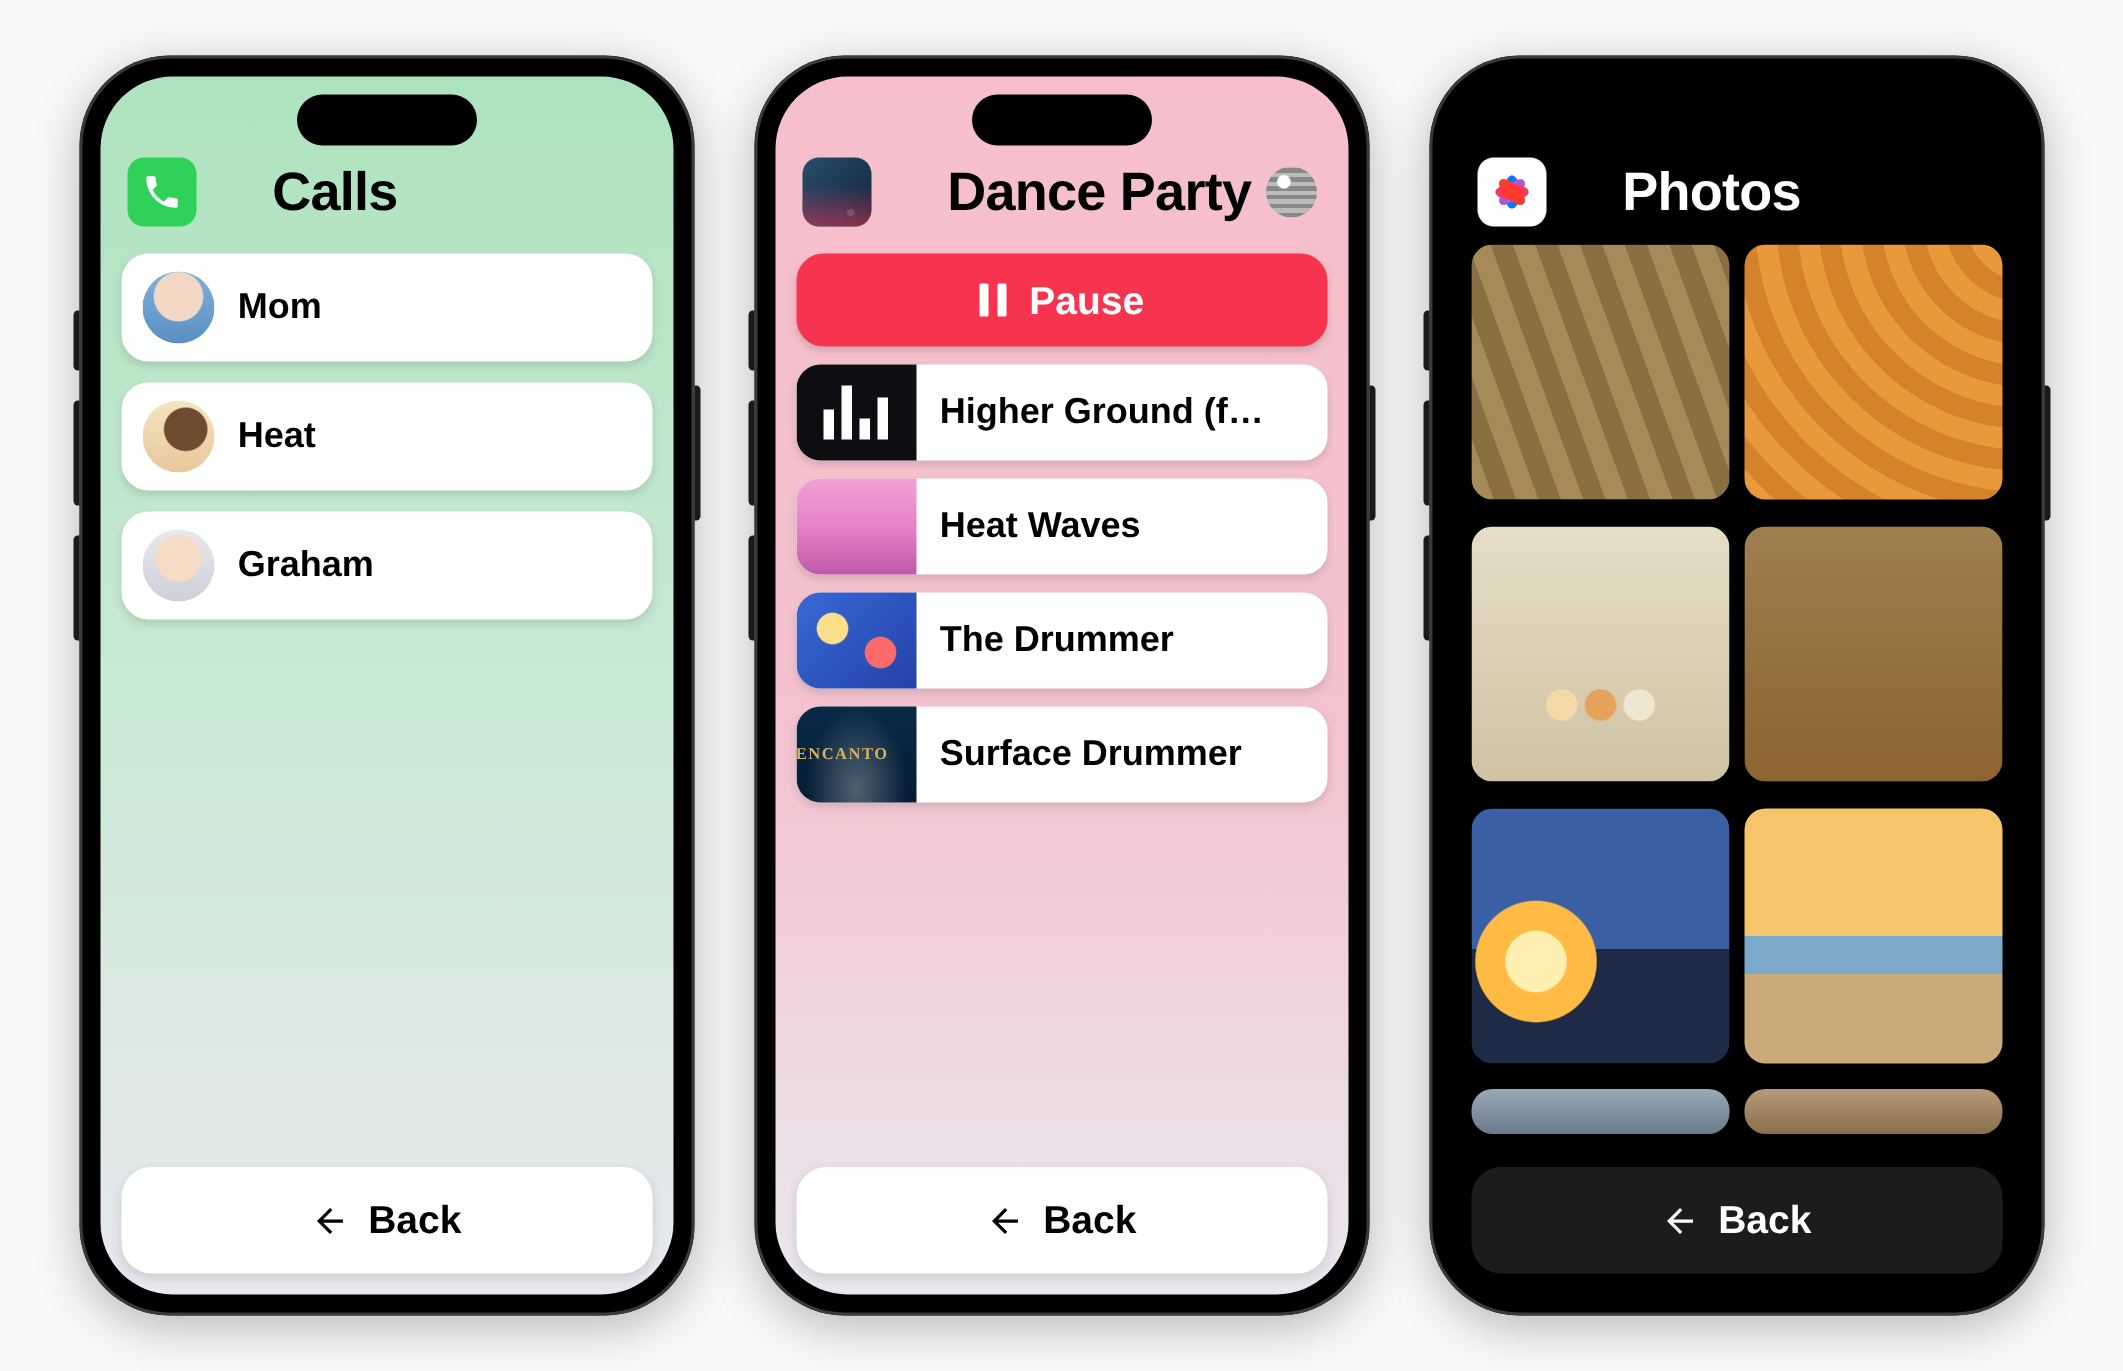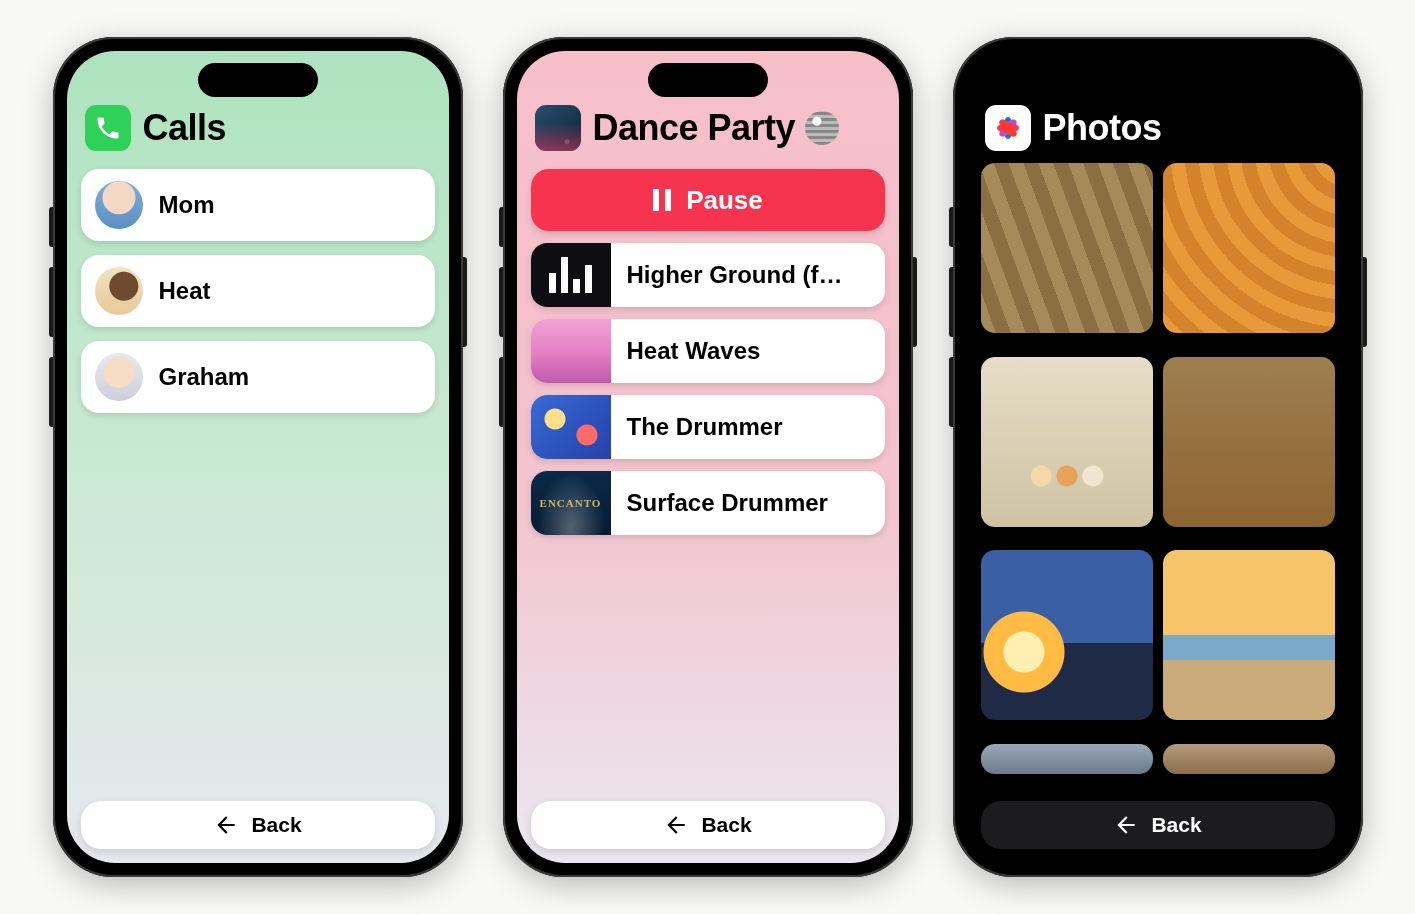--- a/index.html
+++ b/index.html
@@ -105,20 +105,21 @@
     background:#fff;
     position:relative;
   }
   .photos-flower{
     position:absolute; inset:6px;
   }
   .app-title {
     font-size: 36px;
     font-weight: 700;
     letter-spacing:-0.5px;
+    margin-left:39px;
   }
   .disco {
     width:34px;height:34px;
     background:
       radial-gradient(circle at 35% 30%, #fff 0 4px, transparent 5px),
       repeating-linear-gradient(0deg,#888 0 3px,#bbb 3px 6px),
       repeating-linear-gradient(90deg,#888 0 3px,#bbb 3px 6px),
       radial-gradient(circle,#ccc,#777);
     border-radius:50%;
     margin-left:-2px;
@@ -204,26 +205,26 @@
     height:170px;
   }
 
   
   .back-bar {
     padding: 14px;
   }
   .back-btn {
     background:#fff;
     border-radius:20px;
-    height:48px;
+    height:71px;
     display:flex;
     align-items:center;
     justify-content:center;
     gap:12px;
-    font-size:21px;
+    font-size:26px;
     font-weight:600;
     color:#000;
     box-shadow: 0 3px 8px rgba(0,0,0,.12);
     cursor:pointer;
   }
   .back-btn-dark {
     background:#1c1c1e;
     color:#fff;
   }
   .arrow-left { width:26px;height:26px; }
@@ -239,21 +240,21 @@
   .art1 .eq span:nth-child(1){height:20px;} .art1 .eq span:nth-child(2){height:36px;}
   .art1 .eq span:nth-child(3){height:14px;} .art1 .eq span:nth-child(4){height:28px;}
   .art2{background:linear-gradient(180deg,#f4a9d8,#e682c6,#b84fa4);}
   .art3{background:
     radial-gradient(circle at 30% 40%,#ffe08a 0 10px,transparent 11px),
     radial-gradient(circle at 70% 60%,#ff6b6b 0 10px,transparent 11px),
     linear-gradient(135deg,#3a6bd8,#2340a6);}
   .art4{background:
     radial-gradient(ellipse at 50% 80%,rgba(255,255,255,.3),transparent 60%),
     linear-gradient(180deg,#0a2b4a,#061a30);
-    display:flex;align-items:center;justify-content:center;
+    display:flex;align-items:center;
     color:#d6b25e;font-family:serif;font-size:11px;letter-spacing:1px;font-weight:bold;}
   .art5{background:
     radial-gradient(circle at 50% 45%,#efe2d6 0 22px,transparent 23px),
     linear-gradient(#7a6a5a,#4a3d30);}
 
   .ph1{background:
     repeating-linear-gradient(70deg,#a68a5a 0 14px,#8a6f43 14px 28px),
     linear-gradient(#6d8a4a,#3f5a2a);}
   .ph2{background:
     repeating-radial-gradient(circle at 110% -10%,#e89a3a 0 14px,#d5832a 14px 28px);}

